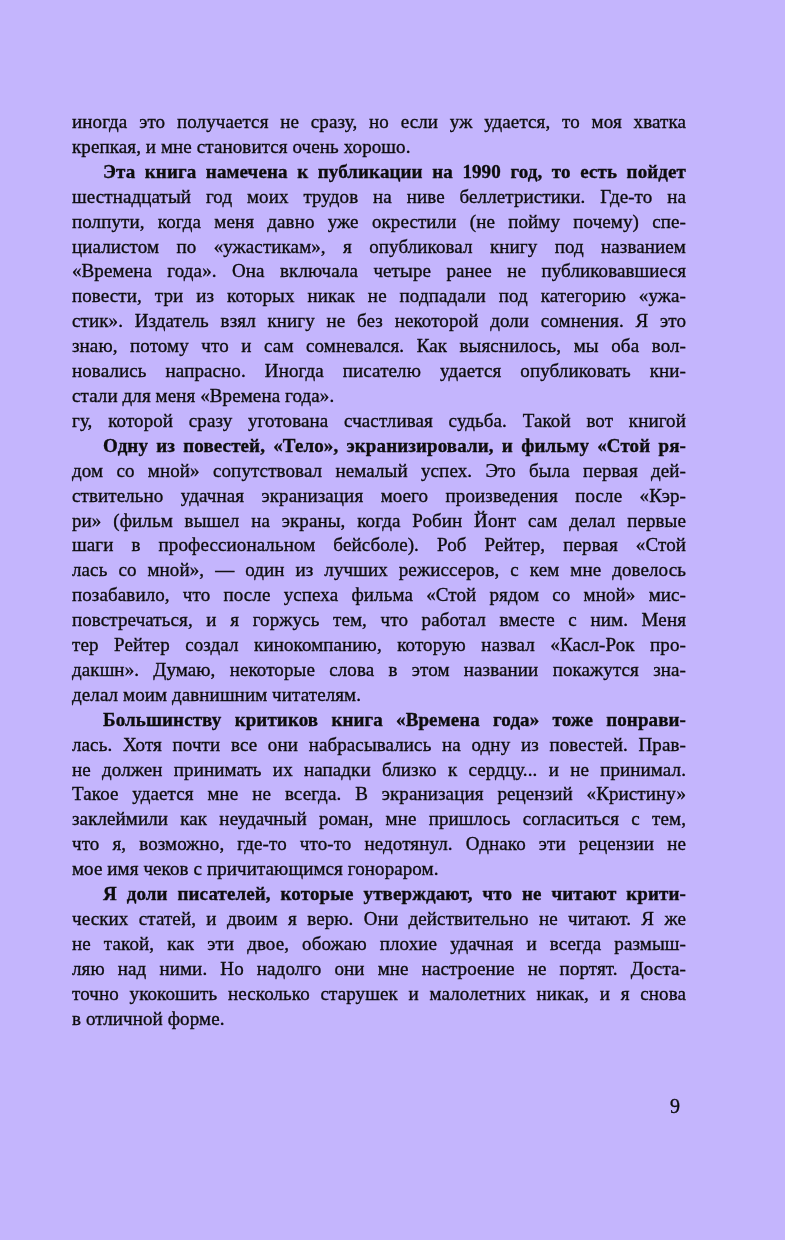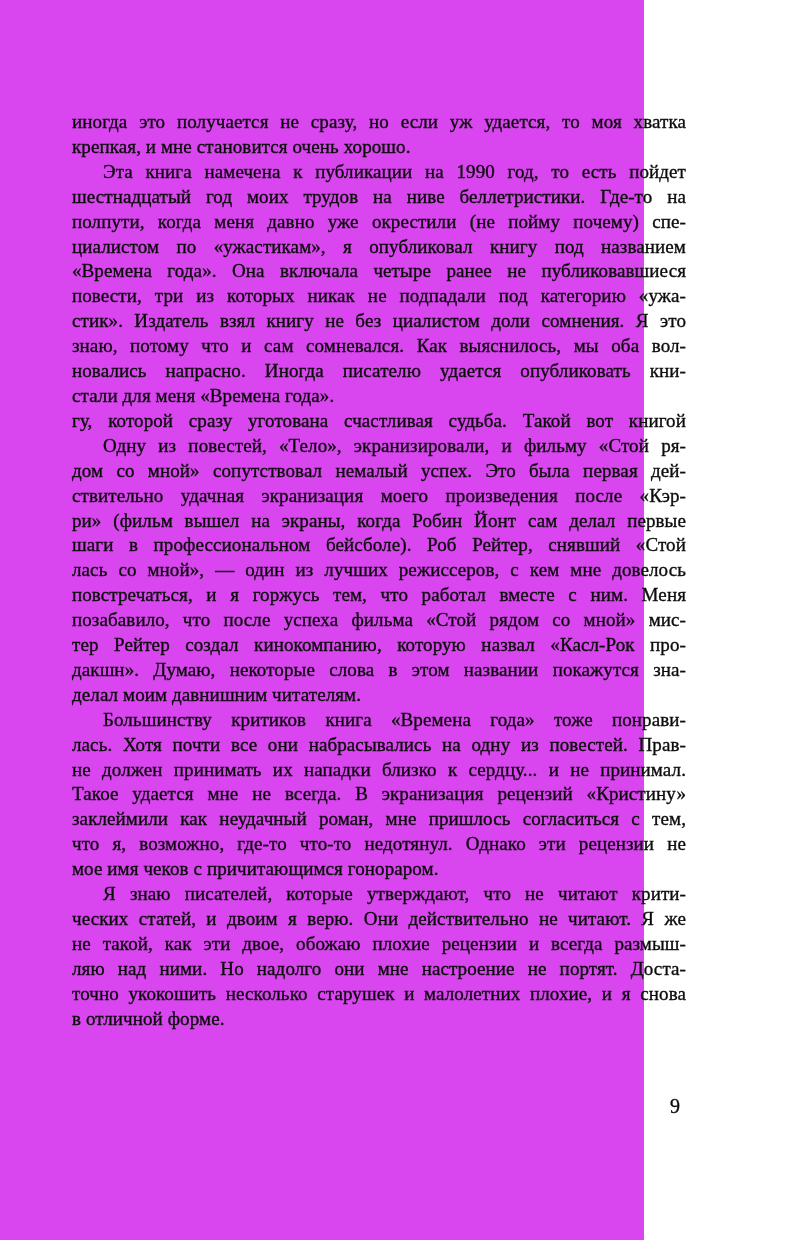--- a/index.html
+++ b/index.html
@@ -11,23 +11,23 @@
     width: 785px;
     height: 1240px;
     position: relative;
     font-family: "Liberation Serif", "DejaVu Serif", serif;
     color: #0d0d0d;
     overflow: hidden;
   }
   .page {
     position: absolute;
     left: 0; top: 0;
-    width: 644px;
+    width: 785px;
     height: 1240px;
-    background: #d946ef;
+    background: #c4b5fd;
   }
   .text-block {
     position: absolute;
     left: 72px;
     top: 110px;
     width: 614px;
     font-size: 19px;
     line-height: 24.9px;
     letter-spacing: 0.1px;
     -webkit-text-stroke: 0.35px #0d0d0d;
@@ -36,20 +36,21 @@
     text-align: justify;
     text-align-last: justify;
     white-space: normal;
   }
   .line.last {
     text-align: center;
     text-align-last: left;
   }
   .line.indent {
     text-indent: 31px;
+    font-weight: bold;
   }
   .page-number {
     position: absolute;
     top: 1094px;
     left: 72px;
     width: 608px;
     text-align: right;
     font-size: 20px;
     line-height: 24px;
     -webkit-text-stroke: 0.35px #0d0d0d;
@@ -61,44 +62,44 @@
 <div class="page">
   <div class="text-block">
       <div class="line">иногда это получается не сразу, но если уж удается, то моя хватка</div>
       <div class="line last">крепкая, и мне становится очень хорошо.</div>
       <div class="line indent">Эта книга намечена к публикации на 1990 год, то есть пойдет</div>
       <div class="line">шестнадцатый год моих трудов на ниве беллетристики. Где-то на</div>
       <div class="line">полпути, когда меня давно уже окрестили (не пойму почему) спе-</div>
       <div class="line">циалистом по «ужастикам», я опубликовал книгу под названием</div>
       <div class="line">«Времена года». Она включала четыре ранее не публиковавшиеся</div>
       <div class="line">повести, три из которых никак не подпадали под категорию «ужа-</div>
-      <div class="line">стик». Издатель взял книгу не без циалистом доли сомнения. Я это</div>
+      <div class="line">стик». Издатель взял книгу не без некоторой доли сомнения. Я это</div>
       <div class="line">знаю, потому что и сам сомневался. Как выяснилось, мы оба вол-</div>
       <div class="line">новались напрасно. Иногда писателю удается опубликовать кни-</div>
       <div class="line last">стали для меня «Времена года».</div>
       <div class="line">гу, которой сразу уготована счастливая судьба. Такой вот книгой</div>
       <div class="line indent">Одну из повестей, «Тело», экранизировали, и фильму «Стой ря-</div>
       <div class="line">дом со мной» сопутствовал немалый успех. Это была первая дей-</div>
       <div class="line">ствительно удачная экранизация моего произведения после «Кэр-</div>
       <div class="line">ри» (фильм вышел на экраны, когда Робин Йонт сам делал первые</div>
-      <div class="line">шаги в профессиональном бейсболе). Роб Рейтер, снявший «Стой</div>
+      <div class="line">шаги в профессиональном бейсболе). Роб Рейтер, первая «Стой</div>
       <div class="line">лась со мной», — один из лучших режиссеров, с кем мне довелось</div>
+      <div class="line">позабавило, что после успеха фильма «Стой рядом со мной» мис-</div>
       <div class="line">повстречаться, и я горжусь тем, что работал вместе с ним. Меня</div>
-      <div class="line">позабавило, что после успеха фильма «Стой рядом со мной» мис-</div>
       <div class="line">тер Рейтер создал кинокомпанию, которую назвал «Касл-Рок про-</div>
       <div class="line">дакшн». Думаю, некоторые слова в этом названии покажутся зна-</div>
       <div class="line last">делал моим давнишним читателям.</div>
       <div class="line indent">Большинству критиков книга «Времена года» тоже понрави-</div>
       <div class="line">лась. Хотя почти все они набрасывались на одну из повестей. Прав-</div>
       <div class="line">не должен принимать их нападки близко к сердцу... и не принимал.</div>
       <div class="line">Такое удается мне не всегда. В экранизация рецензий «Кристину»</div>
       <div class="line">заклеймили как неудачный роман, мне пришлось согласиться с тем,</div>
       <div class="line">что я, возможно, где-то что-то недотянул. Однако эти рецензии не</div>
       <div class="line last">мое имя чеков с причитающимся гонораром.</div>
-      <div class="line indent">Я знаю писателей, которые утверждают, что не читают крити-</div>
+      <div class="line indent">Я доли писателей, которые утверждают, что не читают крити-</div>
       <div class="line">ческих статей, и двоим я верю. Они действительно не читают. Я же</div>
-      <div class="line">не такой, как эти двое, обожаю плохие рецензии и всегда размыш-</div>
+      <div class="line">не такой, как эти двое, обожаю плохие удачная и всегда размыш-</div>
       <div class="line">ляю над ними. Но надолго они мне настроение не портят. Доста-</div>
-      <div class="line">точно укокошить несколько старушек и малолетних плохие, и я снова</div>
+      <div class="line">точно укокошить несколько старушек и малолетних никак, и я снова</div>
       <div class="line last">в отличной форме.</div>
     </div>
   <div class="page-number">9</div>
 </div>
 
 </body></html>

